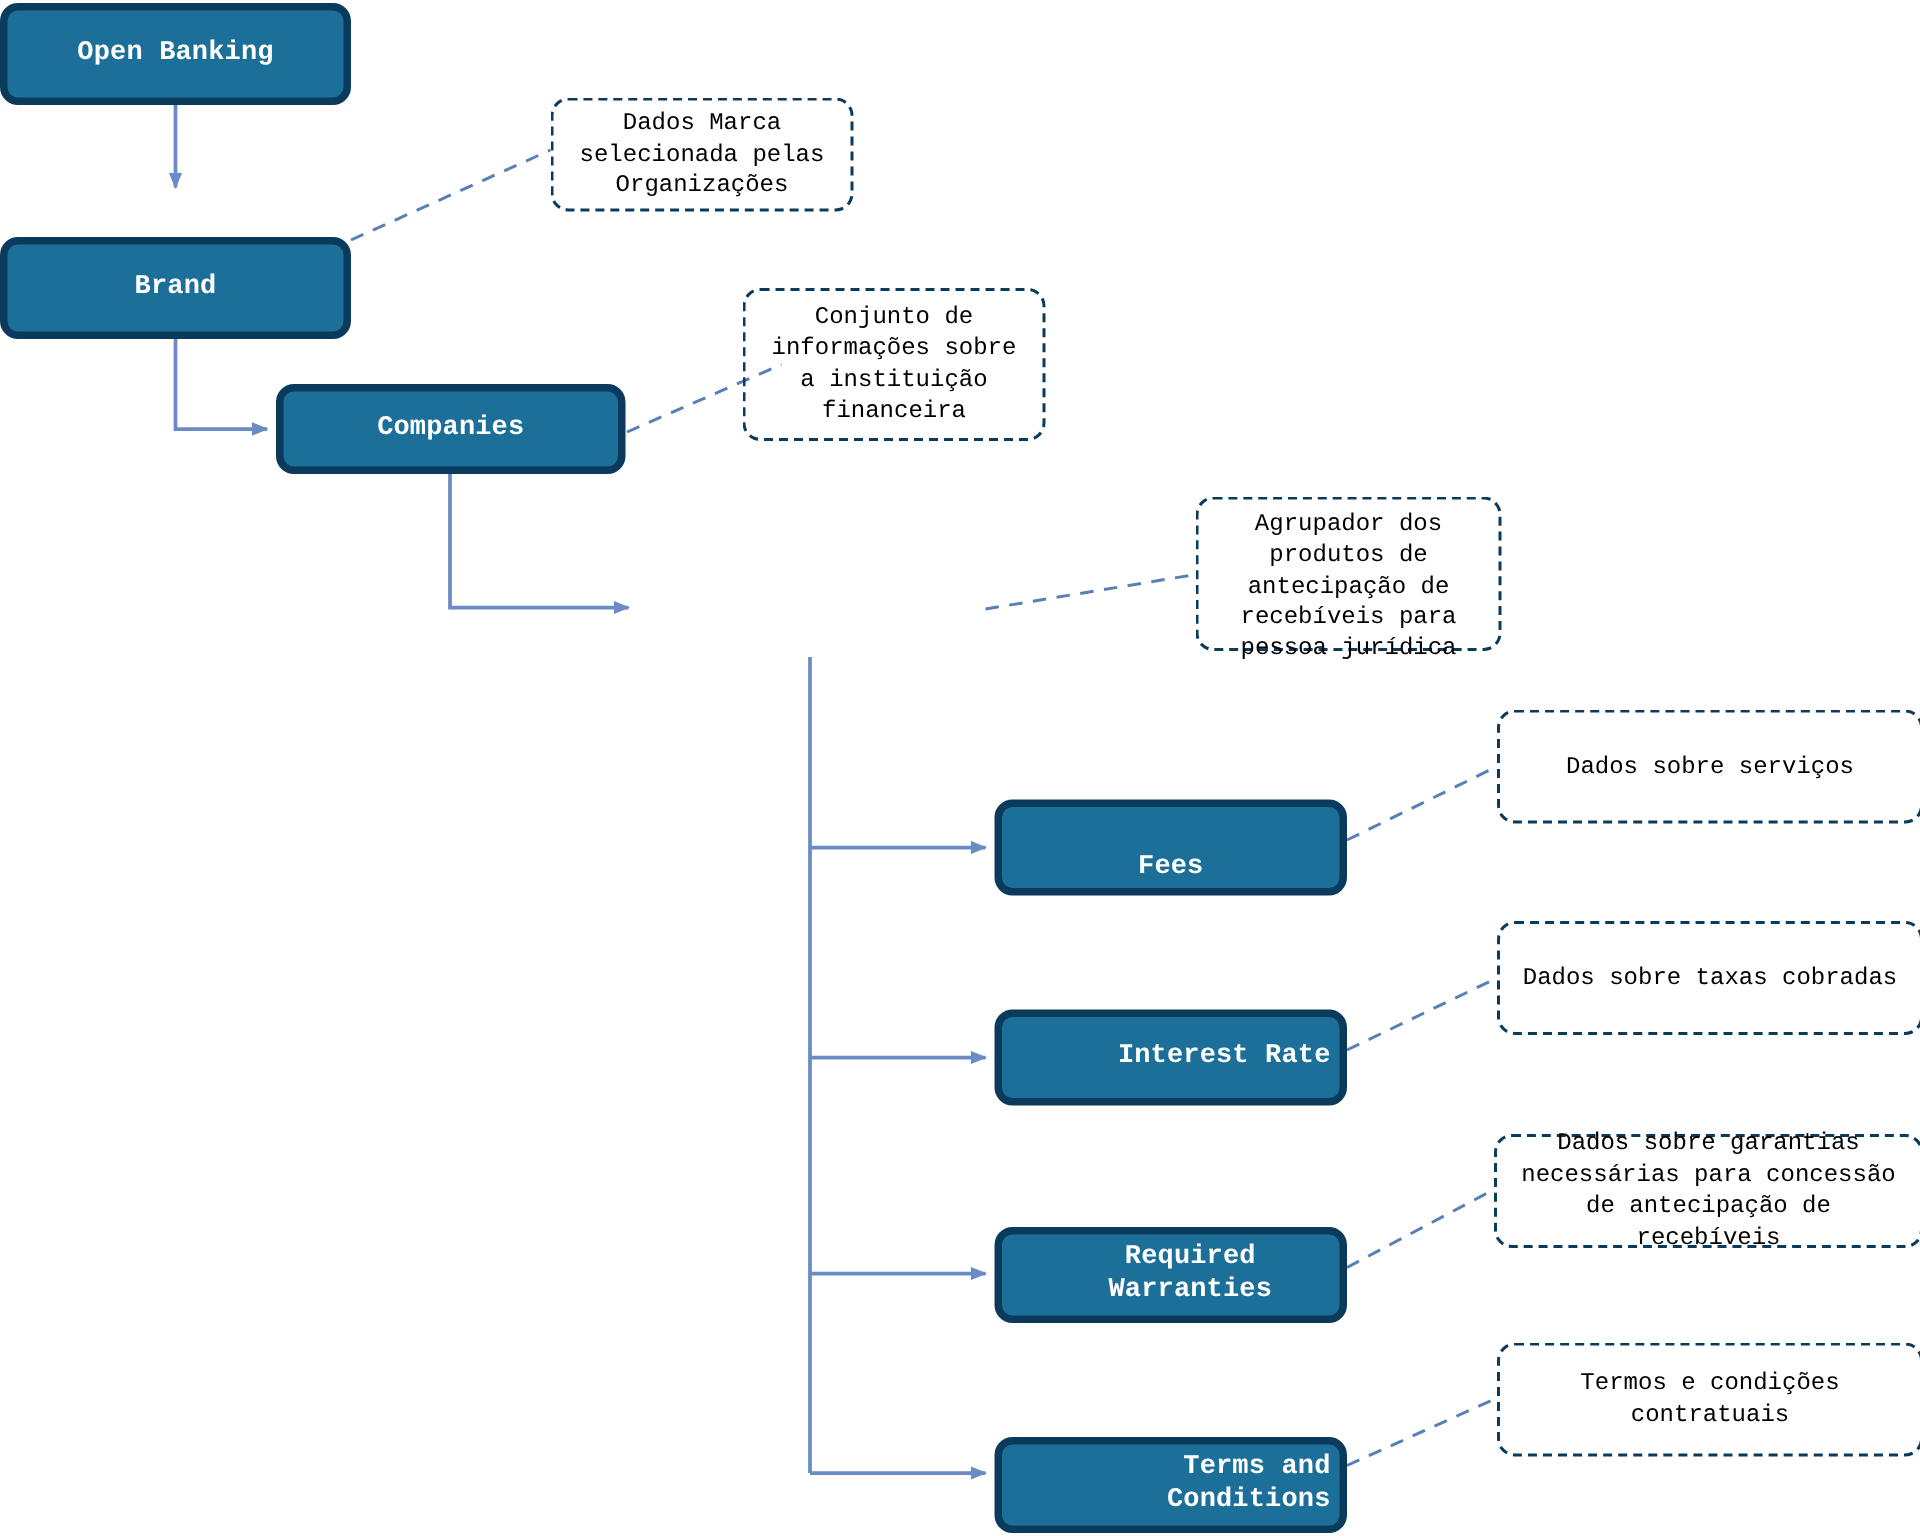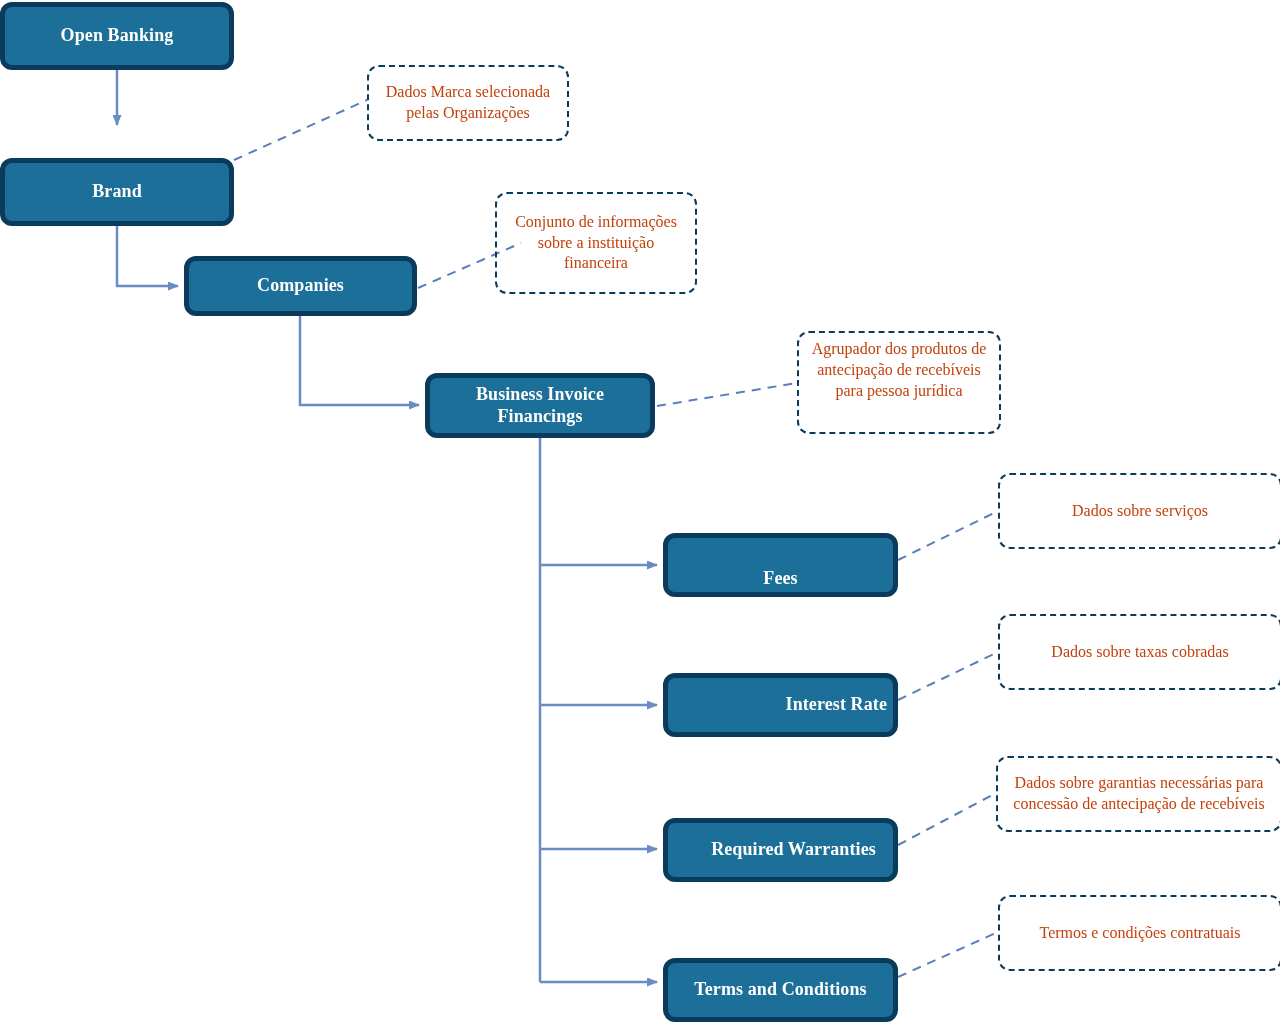--- a/index.html
+++ b/index.html
@@ -6,21 +6,21 @@
     margin: 0;
     padding: 0;
     background: #ffffff;
   }
   #canvas {
     position: relative;
     width: 1280px;
     height: 1024px;
     background: #ffffff;
     overflow: hidden;
-    font-family: Liberation Serif, serif;
+    font-family: Liberation Mono, monospace;
   }
   #edges {
     position: absolute;
     left: 0;
     top: 0;
     width: 1280px;
     height: 1024px;
     pointer-events: none;
   }
   .node {
@@ -41,21 +41,21 @@
     padding: 2px 6px;
     z-index: 3;
   }
   .note {
     position: absolute;
     box-sizing: border-box;
     display: flex;
     align-items: center;
     justify-content: center;
     text-align: center;
-    color: #c2410c;
+    color: #000000;
     background: transparent;
     border: 2px dashed #0b3b5c;
     border-radius: 12px;
     font-size: 16px;
     font-weight: 400;
     line-height: 1.30;
     padding: 2px 8px;
     z-index: 2;
   }
   .note.overflow {
@@ -105,24 +105,20 @@
   </div>
 
   <div class="node" style="left:0px; top:128px; width:234px; height:68px;margin-top:30px;">
     <span>Brand</span>
   </div>
 
   <div class="node" style="left:184px; top:256px; width:233px; height:60px;">
     <span>Companies</span>
   </div>
 
-  <div class="node" style="left:425px; top:373px; width:230px; height:65px; flex-direction:column;">
-    <span>Business Invoice</span>
-    <span>Financings</span>
-  </div>
 
   <div class="node" style="left:663px; top:533px; width:235px; height:64px;align-items:flex-end;">
     <span>Fees</span>
   </div>
 
   <div class="node" style="left:663px; top:673px; width:235px; height:64px;justify-content:flex-end;">
     <span>Interest Rate</span>
   </div>
 
   <div class="node" style="left:663px; top:818px; width:235px; height:64px;padding-left:32px;">

